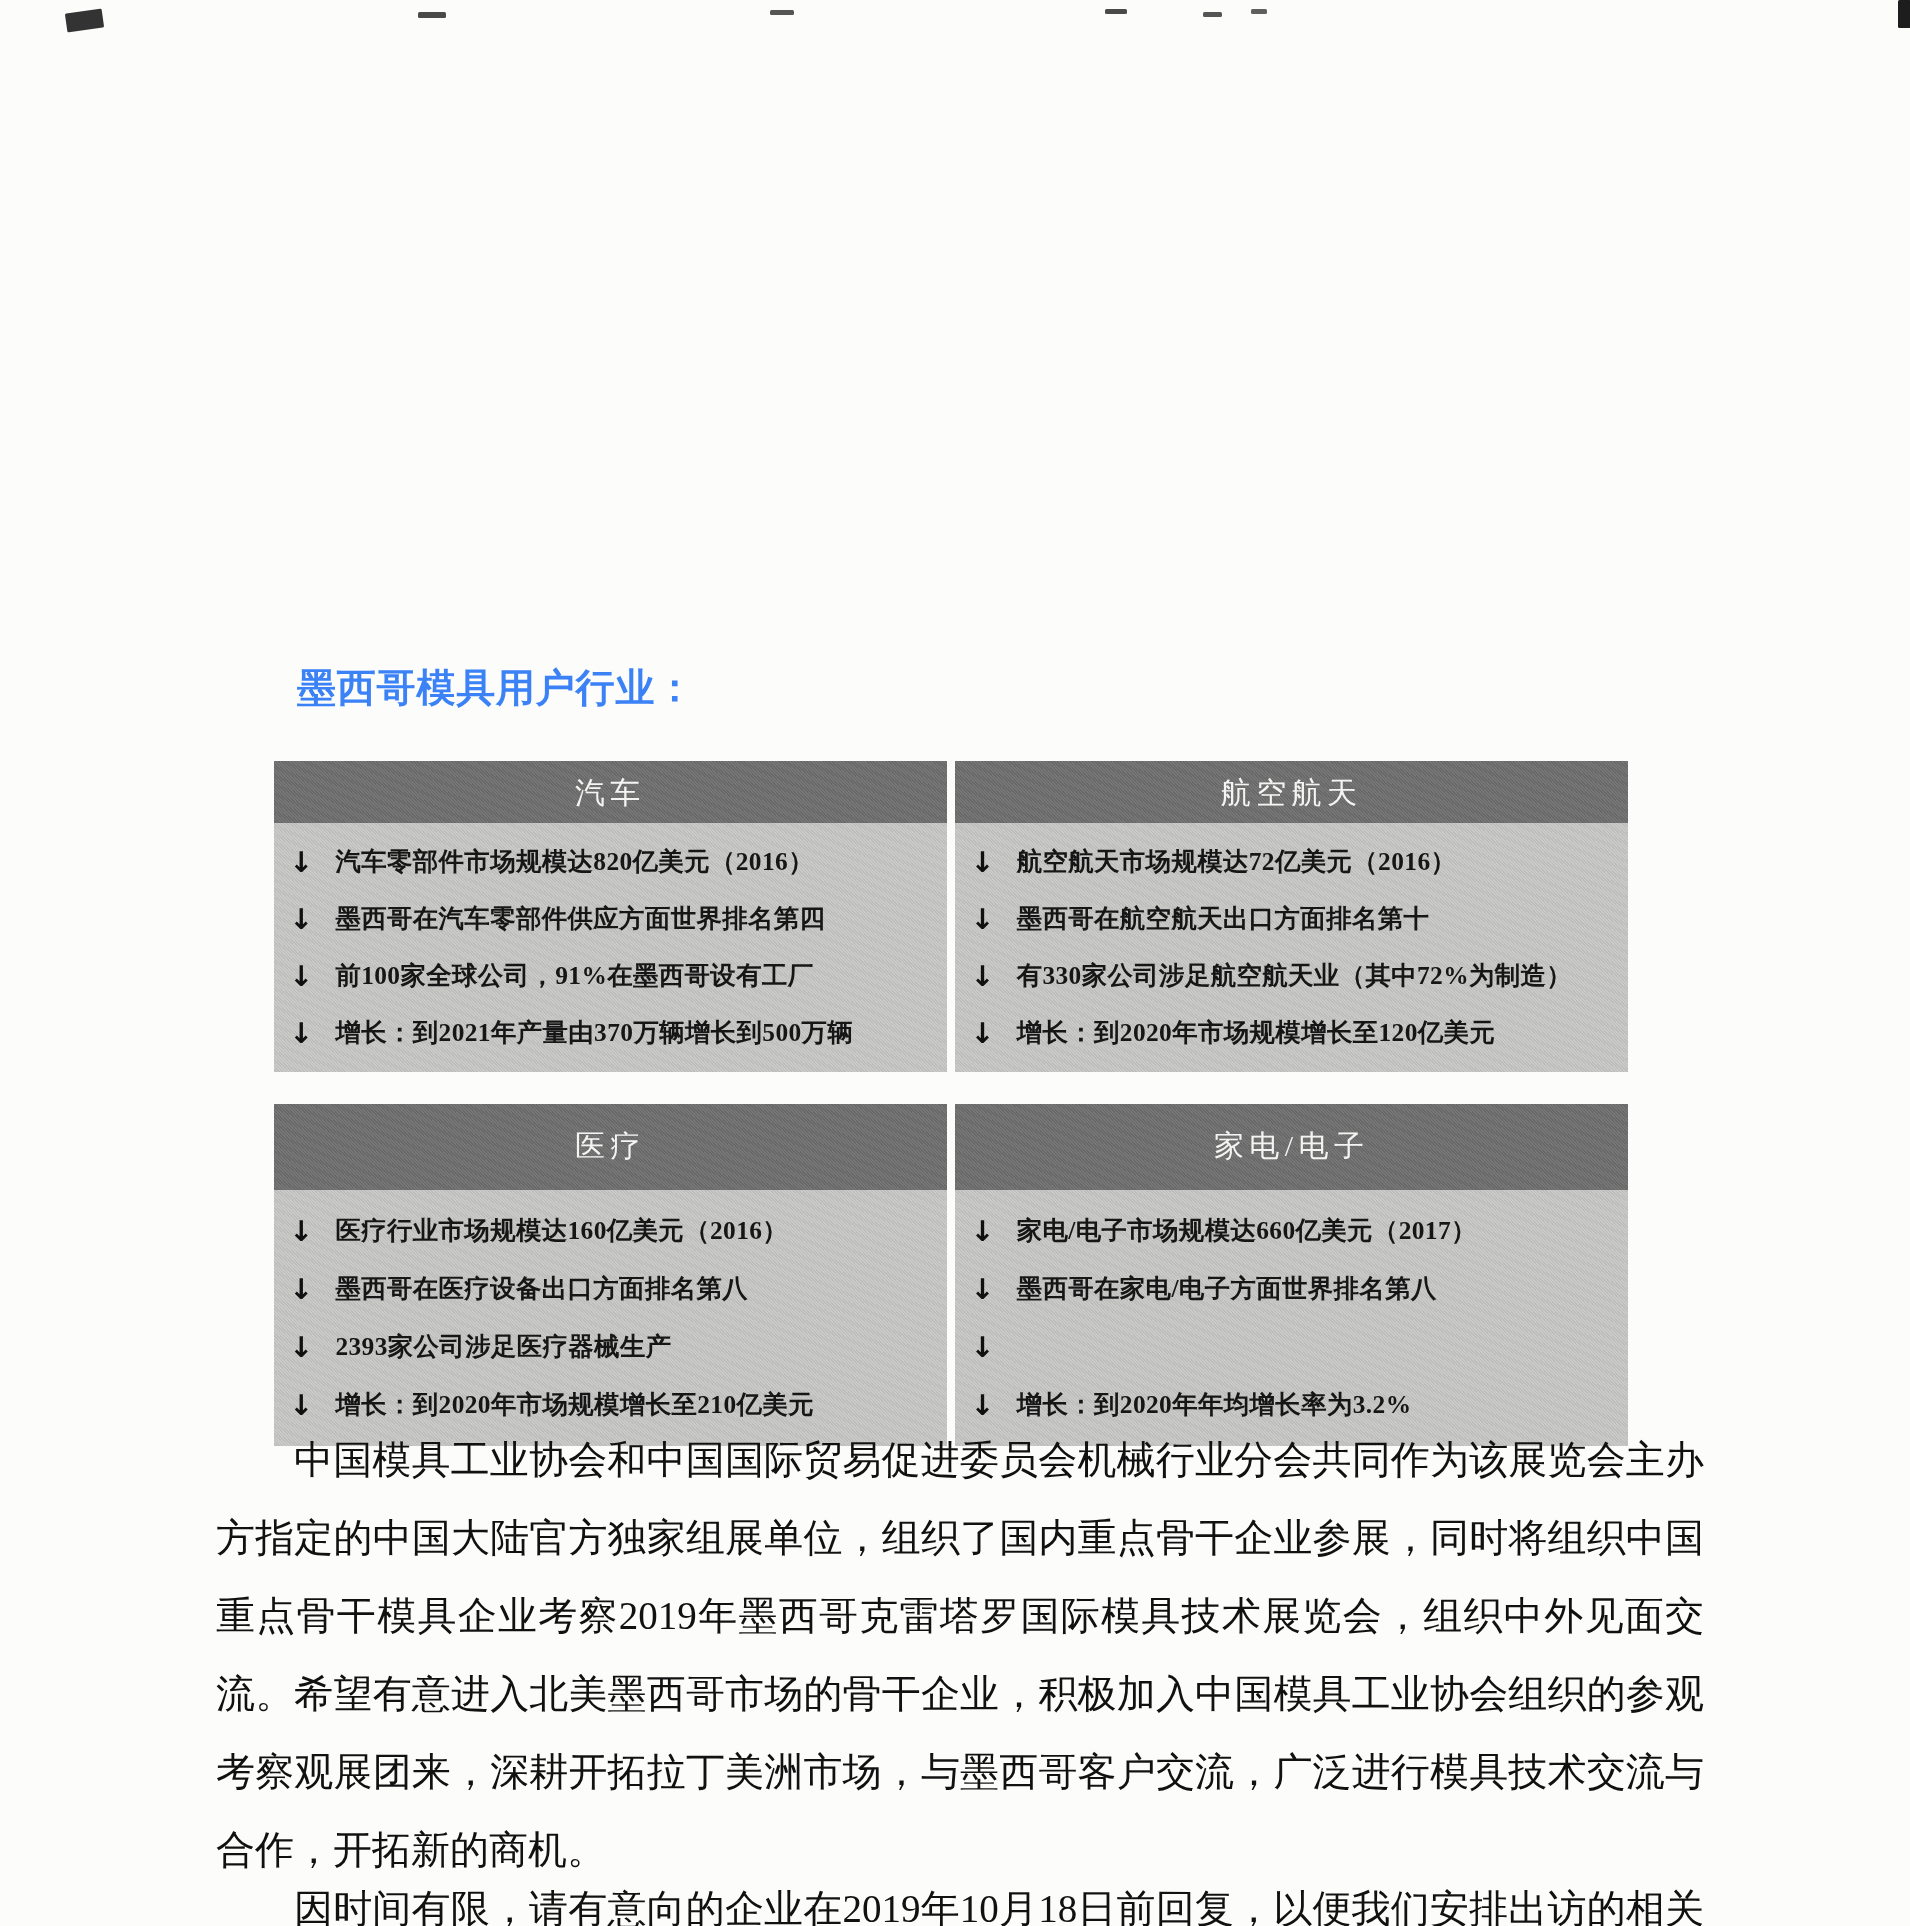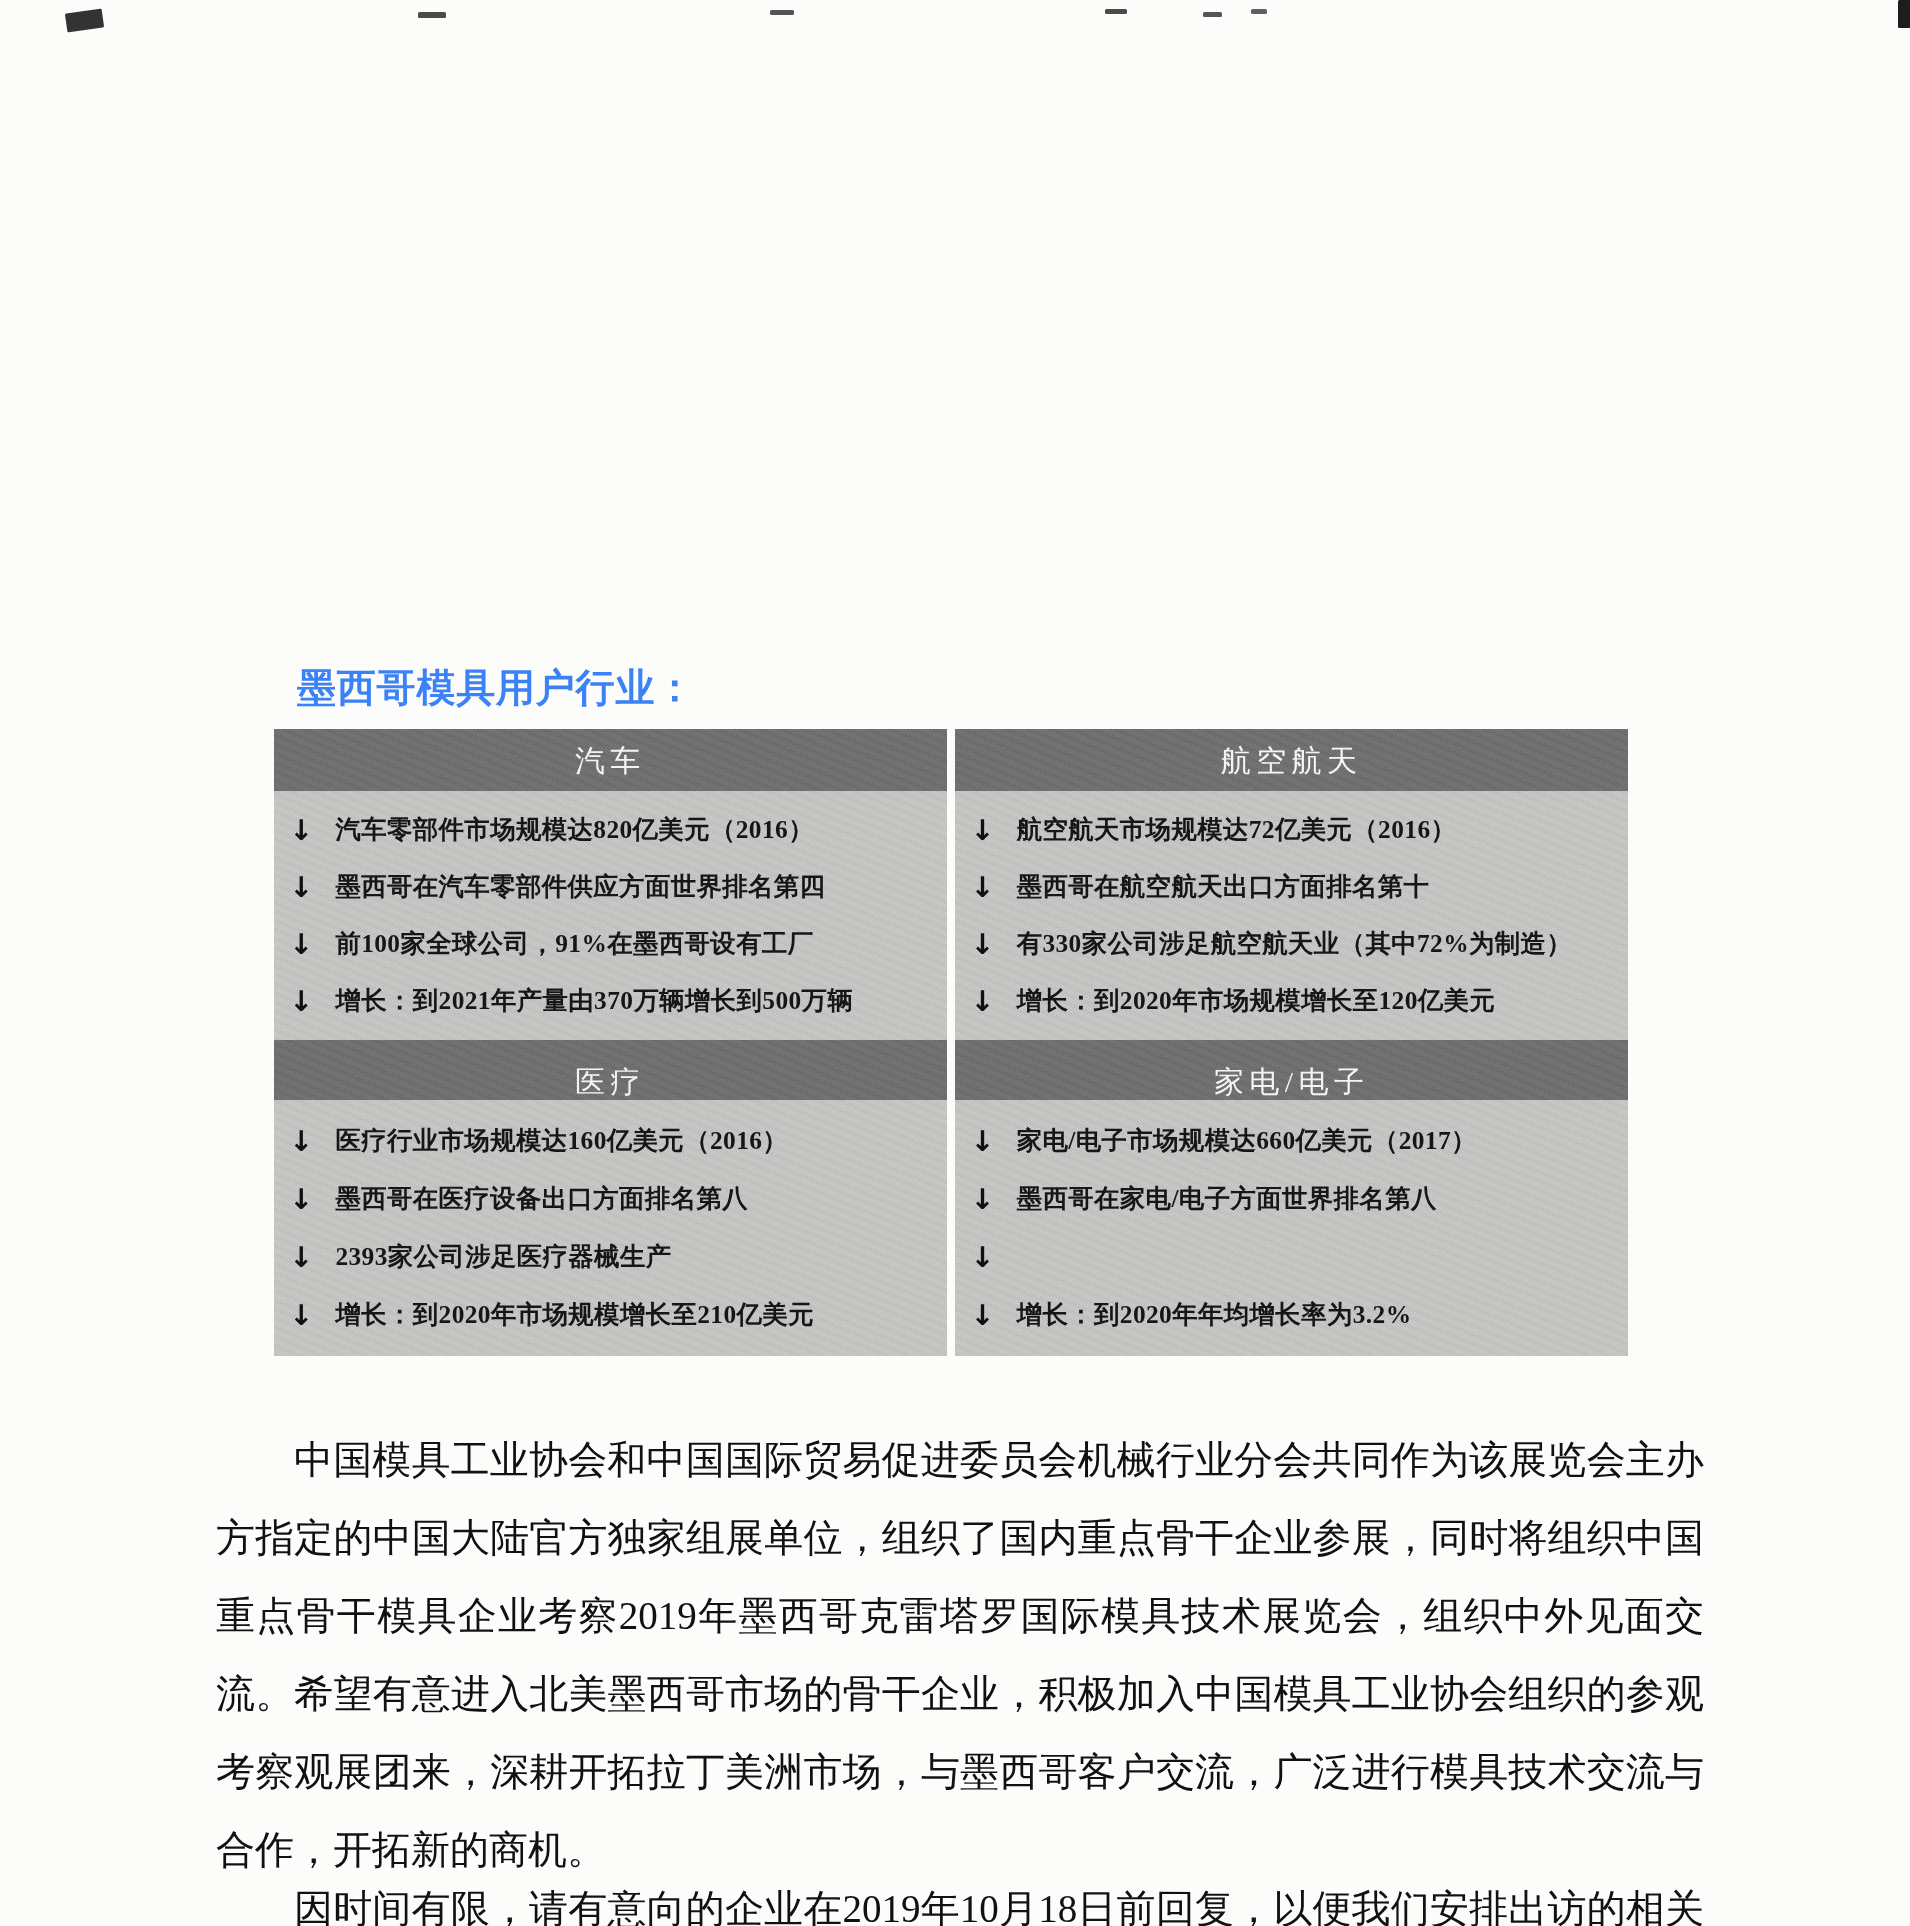--- a/index.html
+++ b/index.html
@@ -30,28 +30,29 @@
     letter-spacing:0.8px;
   }
   
   .mtable{
     position:absolute;left:274px;top:729px;width:1354px;
   }
   .mrow{display:flex;gap:8.5px;}
   .mcell{flex:1;min-width:0;}
   .grain{
     background-image:repeating-linear-gradient(47deg,rgba(255,255,255,.06) 0 1.2px,rgba(0,0,0,.05) 1.2px 2.3px);
+    margin-top:32px;
   }
   .mhead{
     background-color:#6e6e6e;
     color:#f4f4f2;text-align:center;
     font-size:30px;letter-spacing:5.4px;font-weight:500;
   }
   .mhead.r1{height:62px;line-height:63px;}
-  .mhead.r2{height:60px;line-height:83px;}
+  .mhead.r2{height:86px;line-height:83px;}
   .mbody{
     background-color:#c7c7c6;
     list-style:none;margin:0;
   }
   .mbody.r1{padding:10.8px 7.7px 10.4px 10px;height:228px;}
   .mbody.r2{padding:12.3px 7.7px 12.7px 10px;height:231px;}
   .mbody li{
     height:57px;display:flex;align-items:center;
     font-size:25.4px;font-weight:600;color:#161616;
     letter-spacing:0.4px;white-space:nowrap;

